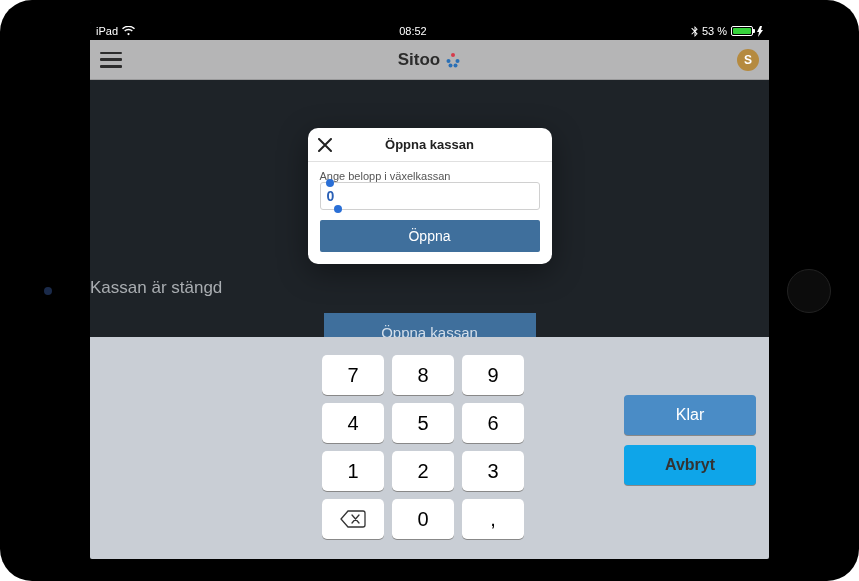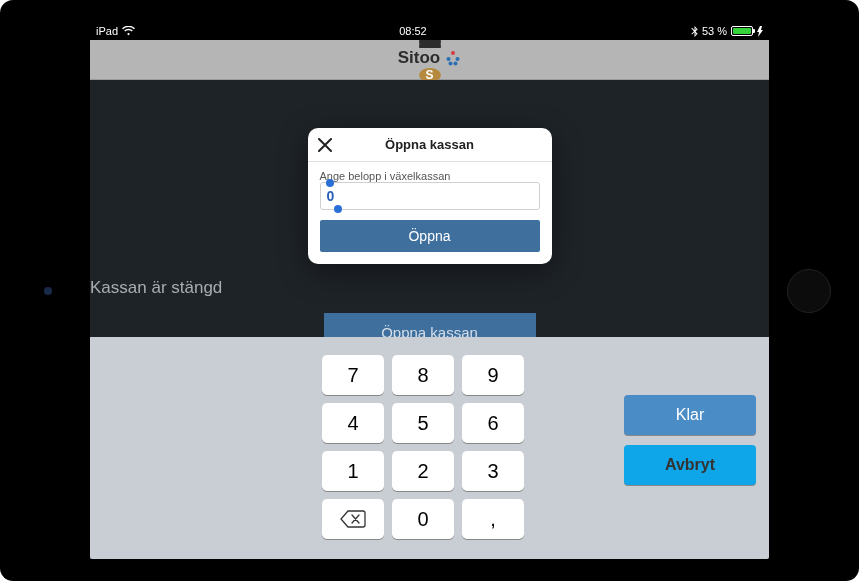--- a/index.html
+++ b/index.html
@@ -1,34 +1,34 @@
 <!DOCTYPE html>
 <html><head>
 <meta charset="utf-8">
 <style>
   * { box-sizing: border-box; margin: 0; padding: 0; font-family: -apple-system, "Helvetica Neue", Arial, sans-serif; }
   body { background:#fff; display:flex; justify-content:center; align-items:flex-start; }
 
   
   .device {
-    width:859px; height:581px; background:#000; border-radius:13px; position:relative;
+    width:859px; height:581px; background:#000; border-radius:32px; position:relative;
     padding:22px 90px 22px 90px;
   }
   .camera { position:absolute; left:44px; top:50%; width:8px; height:8px; background:#1a2a4a; border-radius:50%; transform:translateY(-50%);}
   .home-btn { position:absolute; right:28px; top:50%; width:44px; height:44px; background:#0c0c0c; border:1px solid #222; border-radius:50%; transform:translateY(-50%);}
 
   .screen { width:100%; height:100%; background:#1e2328; position:relative; overflow:hidden; border-radius:2px;}
 
   
   .statusbar { height:18px; background:#000; color:#fff; font-size:11px; display:flex; align-items:center; padding:0 6px; justify-content:space-between;}
   .statusbar .sb-left, .statusbar .sb-right { display:flex; gap:4px; align-items:center;}
   .statusbar svg { display:block; }
 
   
-  .topbar { height:40px; background:#b5b5b6; display:flex; align-items:center; justify-content:space-between; padding:0 10px; border-bottom:1px solid #9a9a9b;flex-direction:column;}
+  .topbar { height:40px; background:#b5b5b6; display:flex; align-items:center; justify-content:space-between; padding:0 10px; border-bottom:1px solid #9a9a9b;}
   .hamburger { width:22px; height:16px; display:flex; flex-direction:column; justify-content:space-between;}
   .hamburger span{ display:block; height:2.5px; background:#2c2c2c; border-radius:1px;}
   .brand { display:flex; align-items:center; gap:5px; font-weight:600; color:#2c2c2c; font-size:17px;}
   .avatar { width:22px; height:22px; border-radius:50%; background:#b58a3f; color:#fff; font-size:12px; display:flex; align-items:center; justify-content:center; font-weight:600;}
 
   
   .main-dark { position:absolute; top:58px; left:0; right:0; bottom:0; background:#1e2328;}
   .closed-msg { position:absolute; left:0; right:0; top:198px; color:#a9adb1; font-size:17px;}
   .open-reg-btn { position:absolute; left:50%; transform:translateX(-50%); top:233px; width:212px; height:38px; background:#3f6f9c; color:#d4dfea; font-size:15px; display:flex; align-items:center; justify-content:center;}
 

